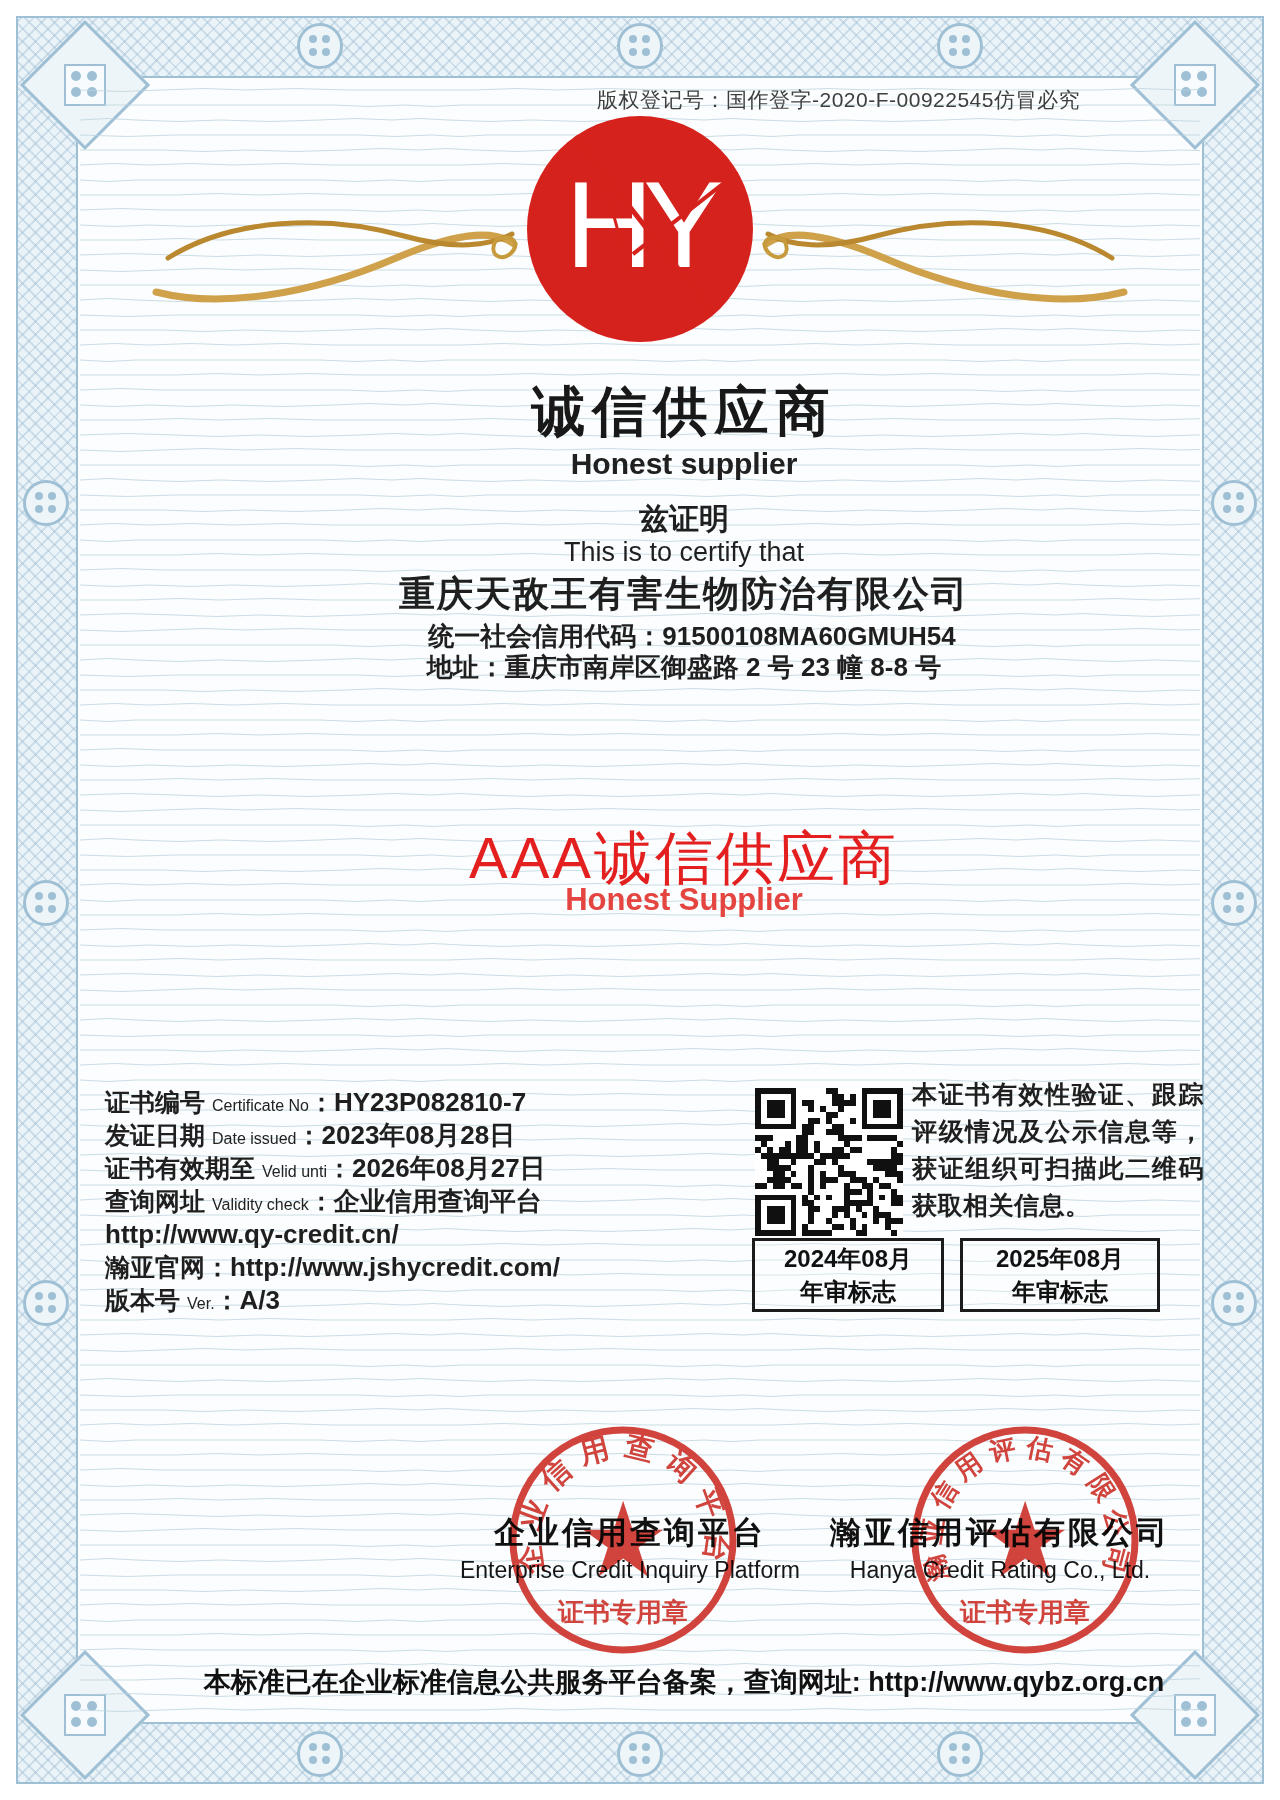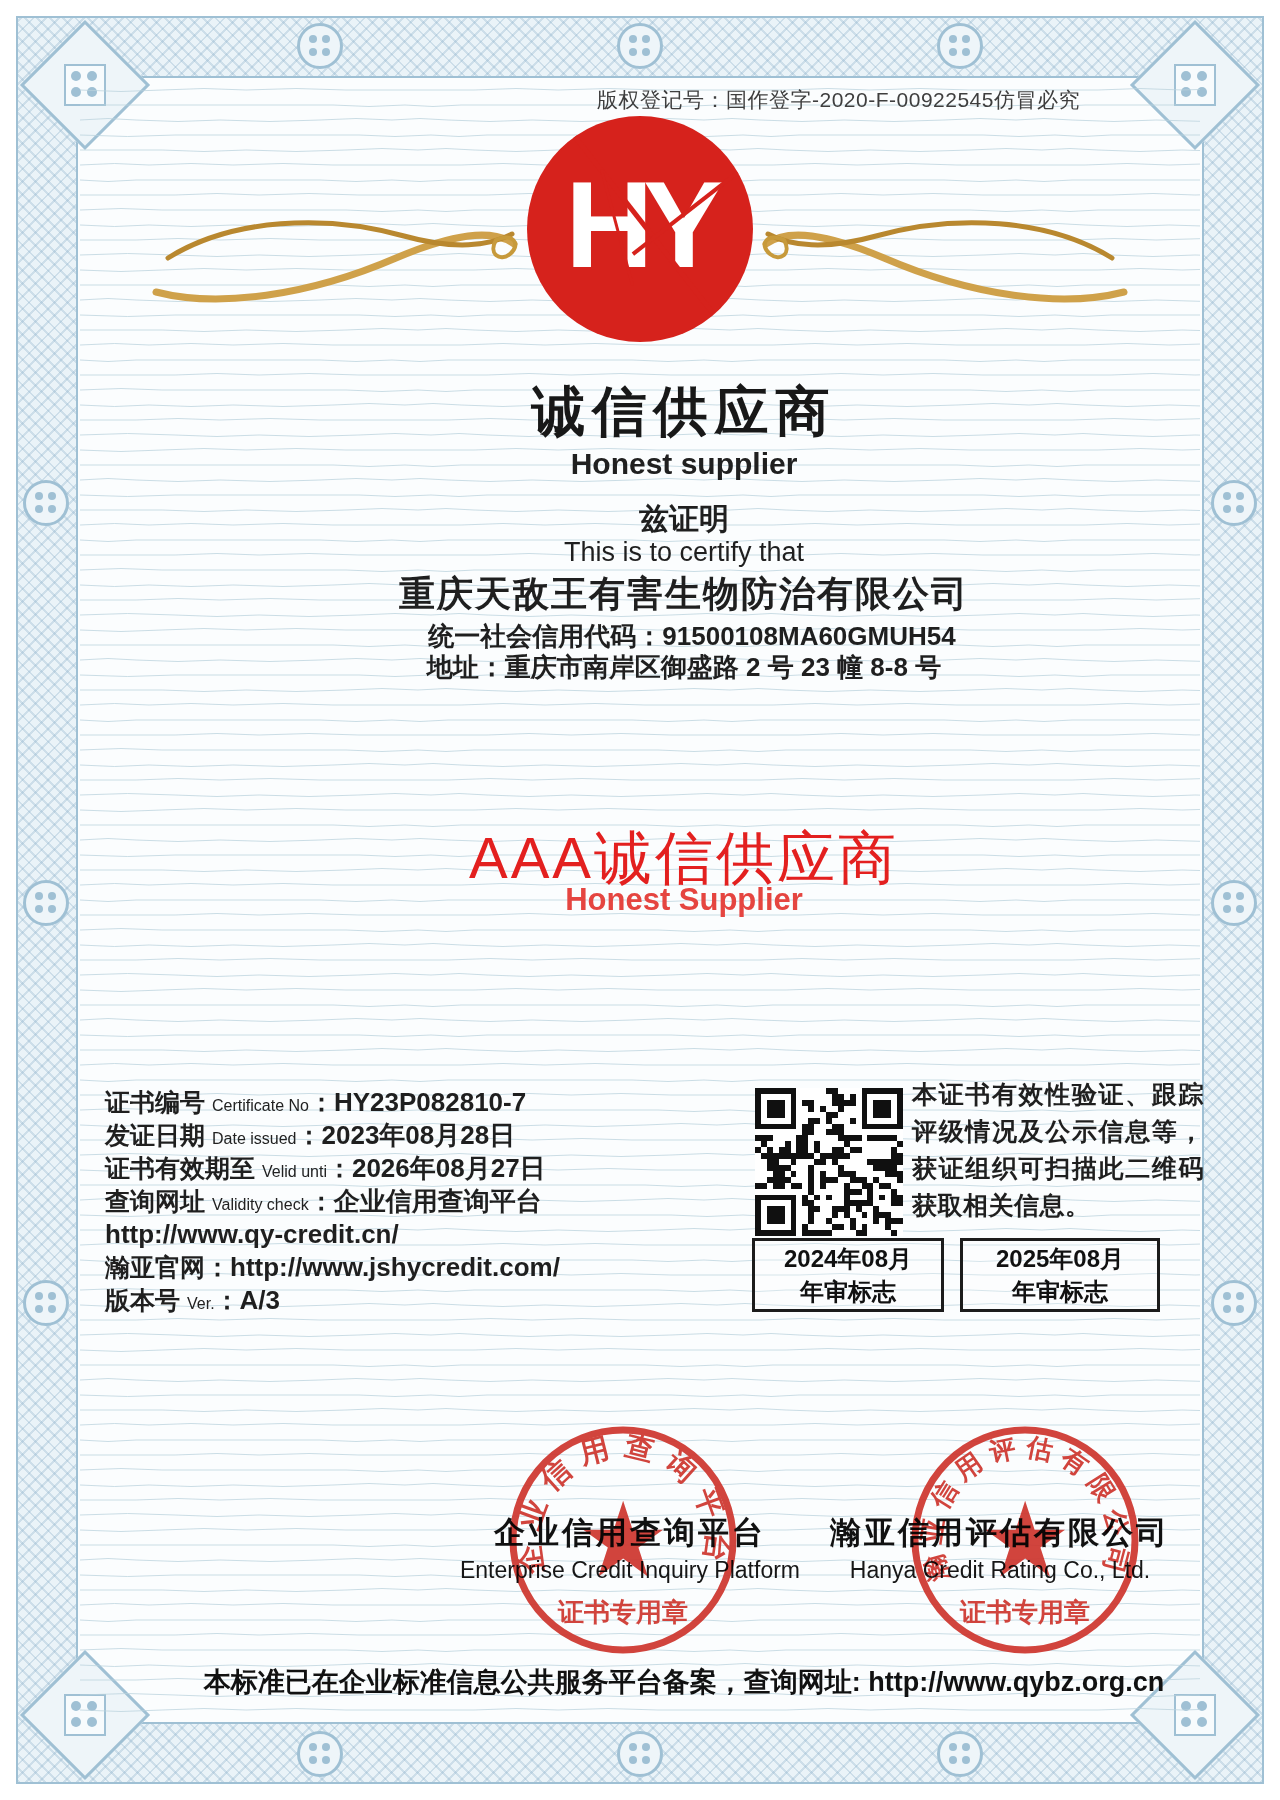--- a/index.html
+++ b/index.html
@@ -46,21 +46,21 @@
   .content{position:absolute;left:0;top:0;width:1124px;height:1800px;z-index:5;}
   .center{left:0;width:1280px;text-align:center;padding-left:44px;}
   .copyright{left:597px;top:86px;font-size:21px;color:#3e3e3e;letter-spacing:.5px;}
   
   .logo{
     left:527px;top:116px;width:226px;height:226px;border-radius:50%;
     background:#d6221c;overflow:hidden;
     display:flex;align-items:center;justify-content:center;
   }
   .logo-text{
-    color:#ffffff;font-weight:bold;font-size:122px;letter-spacing:-10px;
+    color:#ffffff;font-weight:normal;font-size:122px;letter-spacing:-10px;
     transform:translateY(-4px);
   }
   .crack{position:absolute;background:#d6221c;}
   .crack1{width:230px;height:5px;transform:rotate(52deg);left:0px;top:104px;}
   .crack2{width:150px;height:4px;transform:rotate(-38deg);left:90px;top:90px;}
   .crack3{width:120px;height:3px;transform:rotate(75deg);left:30px;top:110px;}
   .flourish{top:196px;width:372px;height:124px;}
   .flourish-left{left:148px;}
   .flourish-right{left:760px;transform:scaleX(-1);}
   .title-cn{top:376px;font-size:54px;font-weight:bold;letter-spacing:7px;color:#181818;}

